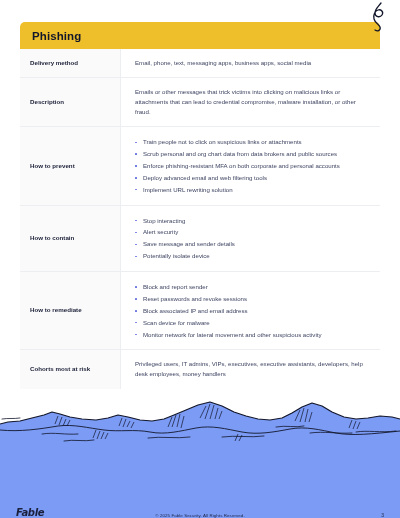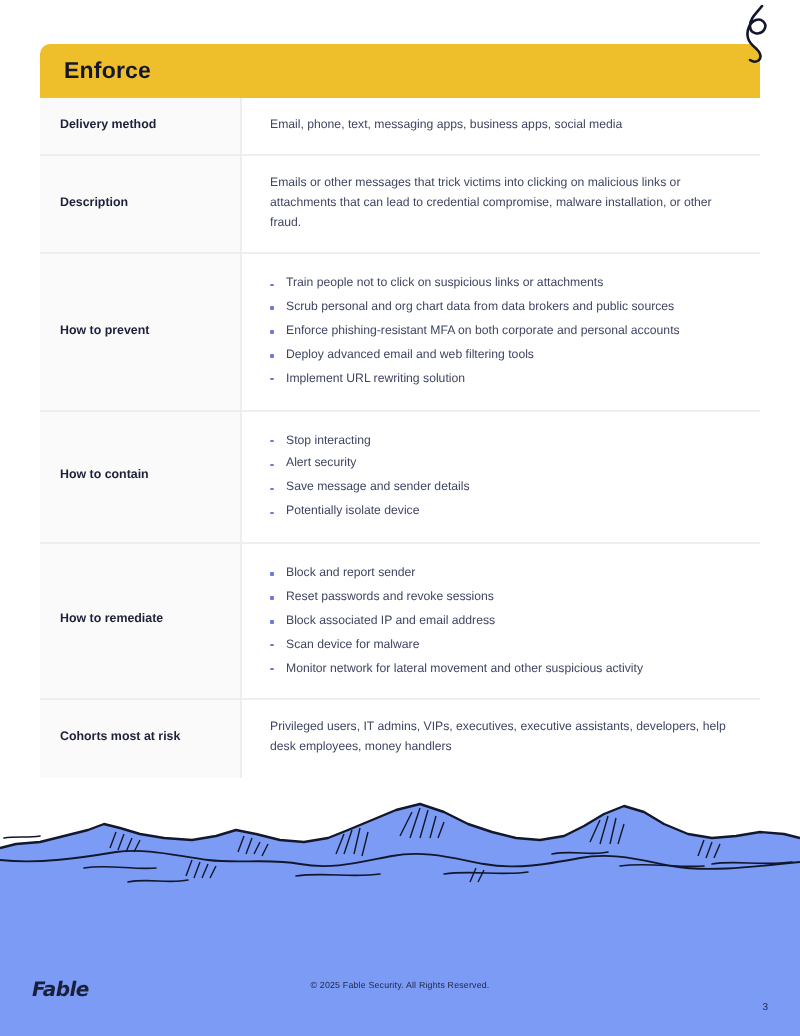--- a/index.html
+++ b/index.html
@@ -121,24 +121,23 @@
   .ocean svg { display: block; width: 400px; height: 130px; }
 
   
   .footer {
     position: absolute;
     left: 0;
     bottom: 0;
     width: 400px;
     height: 28px;
     display: flex;
-    align-items: flex-start;
+    align-items: flex-end;
     z-index: 6;
     padding: 0 16px;
-    flex-direction: column;
   }
 
   .footer-logo {
     font-family: "DejaVu Sans", sans-serif;
     font-size: 10px;
     font-weight: bold;
     font-style: italic;
     color: #1a1f3c;
     letter-spacing: -0.3px;
     flex: 0 0 auto;
@@ -167,21 +166,21 @@
 
 <div class="squiggle">
   <svg viewBox="0 0 26 34" fill="none" xmlns="http://www.w3.org/2000/svg">
     <path d="M15 1 C12 5, 9 7, 9 11 C9 15, 14 16, 16 13 C18 10, 15 7, 12 8 C9 9, 7 13, 8 17 C9 21, 13 22, 14 25 C15 28, 12 30, 9 28" stroke="#13172b" stroke-width="1.3" stroke-linecap="round" fill="none"></path>
   </svg>
 </div>
 
 <div class="card">
 
   <div class="card-header">
-    <span class="card-header-title">Enforce</span>
+    <span class="card-header-title">Phishing</span>
   </div>
 
   <div class="table" id="table-body">
       <div class="trow">
         <div class="tlabel">Delivery method</div>
         <div class="tvalue">
           <p>Email, phone, text, messaging apps, business apps, social media</p>
         </div>
       </div>
       <div class="trow">

